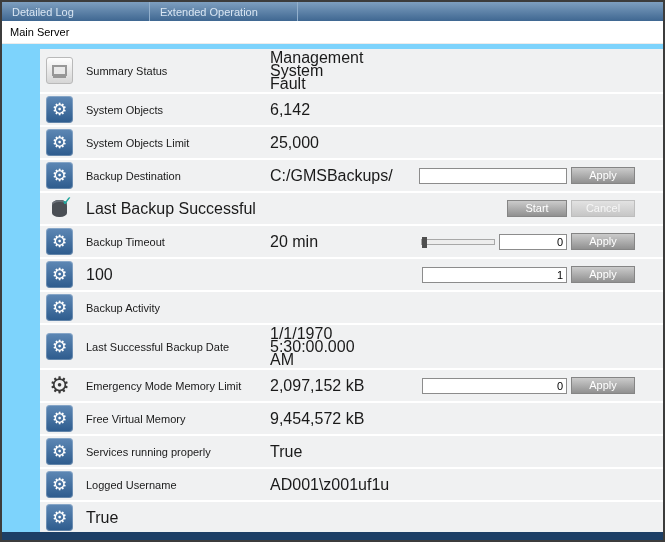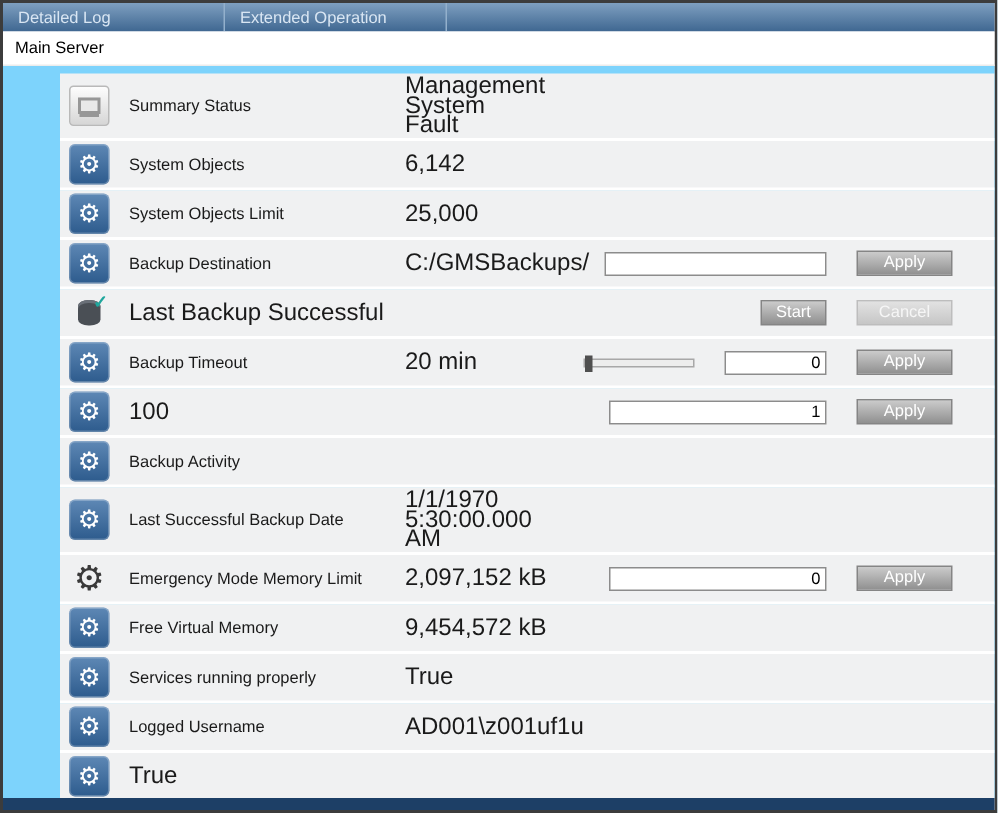--- a/index.html
+++ b/index.html
@@ -53,21 +53,21 @@
     background: #f0f1f2;
     border-bottom: 2px solid #ffffff;
     padding: 2px 6px;
   }
   .icon-cell { flex: 0 0 40px; display: flex; align-items: center; }
   .label { flex: 0 0 184px; font-size: 11px; color: #1a1a1a; padding-right: 4px; }
   .value { flex: 1; font-size: 16px; color: #1a1a1a; white-space: pre-line; line-height: 13px; }
   .controls {
     flex: 0 0 238px;
     display: flex; align-items: center; justify-content: flex-end;
-    gap: 20px; padding-right: 22px;
+    gap: 4px; padding-right: 22px;
   }
 
   
   .gearbox {
     width: 27px; height: 27px; border-radius: 4px;
     background: linear-gradient(#5e88b5, #2d5b8d);
     color: #fff; display: flex; align-items: center; justify-content: center;
     font-size: 17px; line-height: 1;
     box-shadow: inset 0 0 0 1px rgba(255,255,255,.25);
   }
@@ -107,21 +107,21 @@
   .txt.mid   { width: 145px; text-align: right; }
   .txt.small { width: 68px;  text-align: right; }
   .btn {
     width: 64px; height: 17px;
     background: linear-gradient(#cbcbcb, #909090);
     border: 1px solid #858585;
     color: #ffffff; font-size: 11px; line-height: 15px;
     text-align: center; cursor: pointer;
     font-family: "Liberation Sans", sans-serif;
   }
-  .btn.wide { width: 44px; }
+  .btn.wide { width: 60px; }
   .btn.disabled {
     background: linear-gradient(#e2e2e2, #c6c6c6);
     border-color: #bdbdbd; color: #f6f6f6; cursor: default;
   }
   .slider {
     width: 74px; height: 6px; position: relative;
     background: #ededed; border: 1px solid #a8a8a8;
   }
   .slider .handle {
     position: absolute; left: 0; top: -3px;

